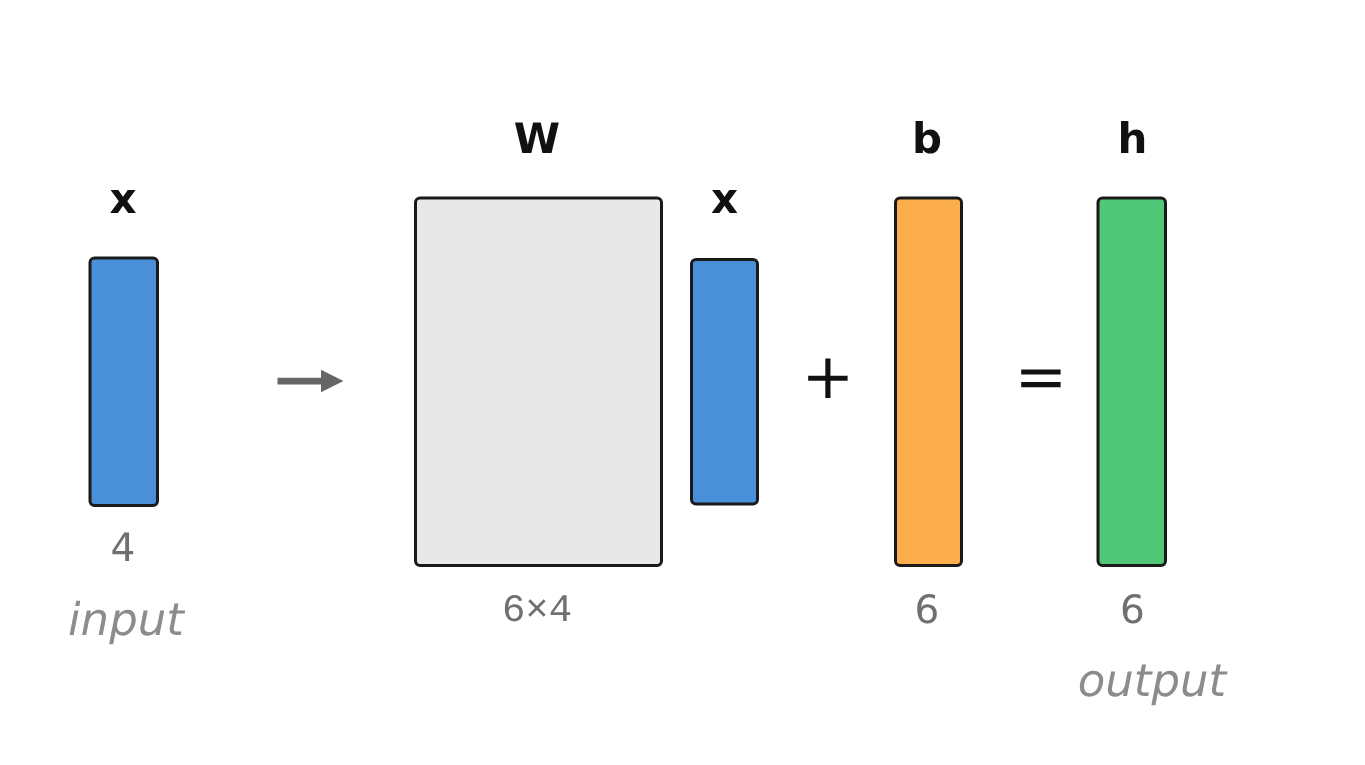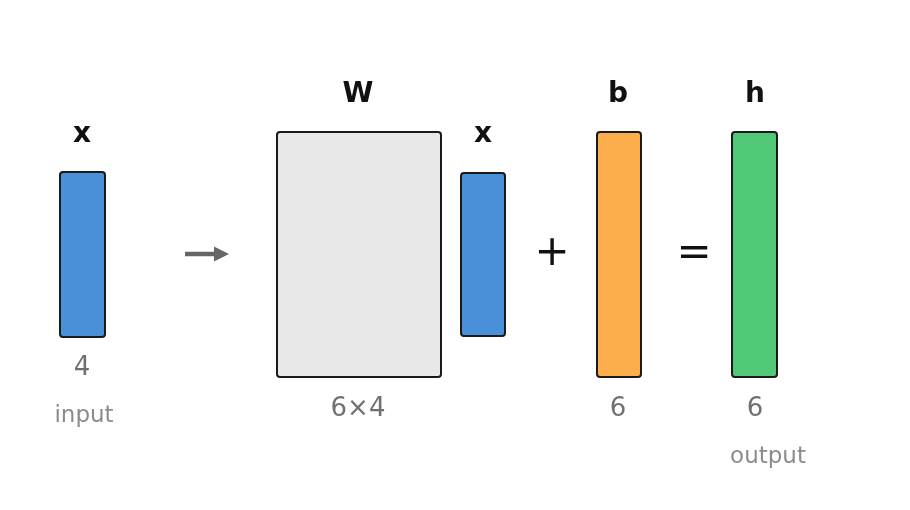--- a/index.html
+++ b/index.html
@@ -25,21 +25,22 @@
   .mat-label {
     font-size: 28px;
     font-weight: bold;
     color: #111111;
   }
   .dim-label {
     font-size: 26px;
     color: #707070;
   }
   .caption-label {
-    font-size: 23px;
+    font-size: 30px;
+    font-style: italic;
     color: #8c8c8c;
   }
   .op {
     font-size: 42px;
     color: #111111;
   }
   
   .rect {
     position: absolute;
     border: 2.5px solid #1a1a1a;
@@ -52,21 +53,21 @@
   #rect-bias   { left: 596px; top: 131px; width: 46px;  height: 247px; }
   #rect-output { left: 731px; top: 131px; width: 47px;  height: 247px; }
 
   #label-input  { left: 82px;  top: 133px; }
   #label-w      { left: 358px; top: 93px;  }
   #label-x2     { left: 483px; top: 133px; }
   #label-bias   { left: 618px; top: 93px;  }
   #label-output { left: 755px; top: 93px;  }
 
   #dim-input  { left: 82px;  top: 366px; }
-  #dim-w      { left: 358px; top: 407px; }
+  #dim-w      { left: 358px; top: 407px; font-family: Liberation Mono, monospace; }
   #dim-bias   { left: 618px; top: 407px; }
   #dim-output { left: 755px; top: 407px; }
 
   #caption-input  { left: 84px;  top: 414px; }
   #caption-output { left: 768px; top: 455px; }
 
   #op-plus   { left: 552px; top: 251px; }
   #op-equals { left: 694px; top: 251px; }
 
   #arrow {

